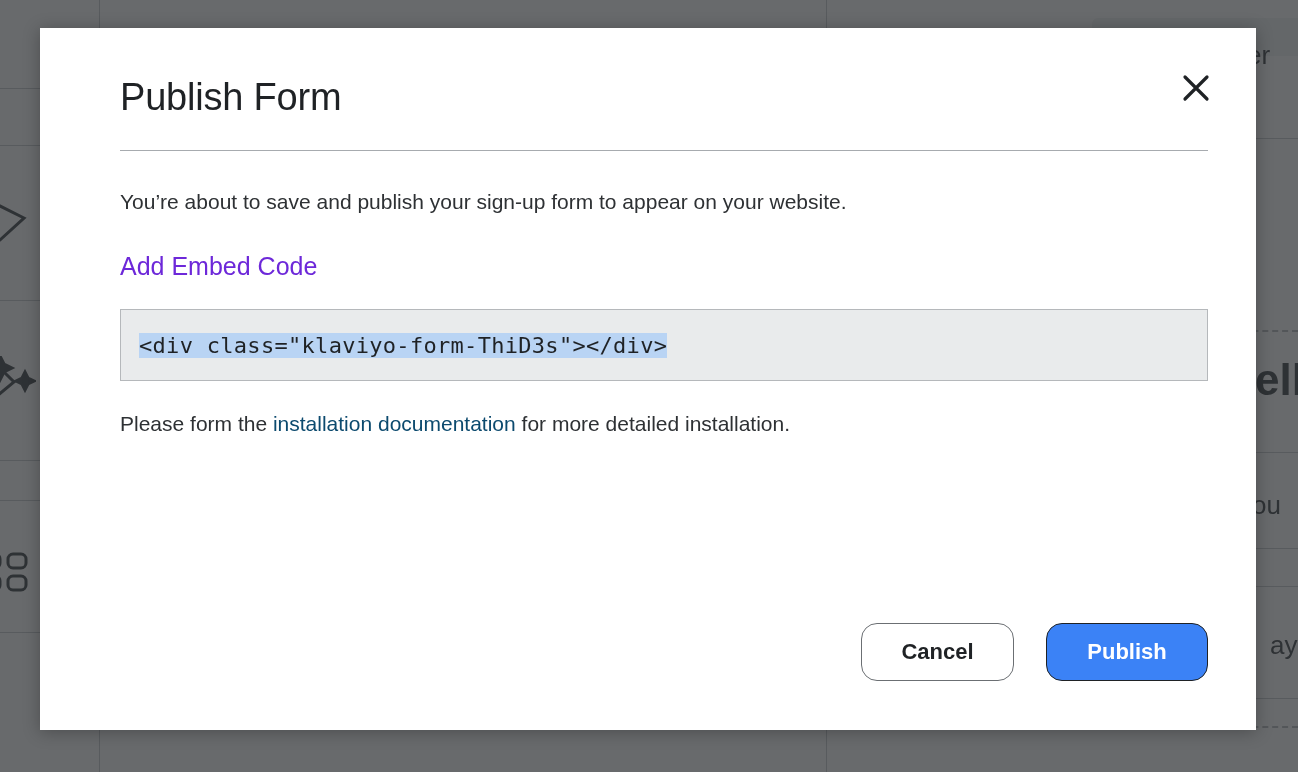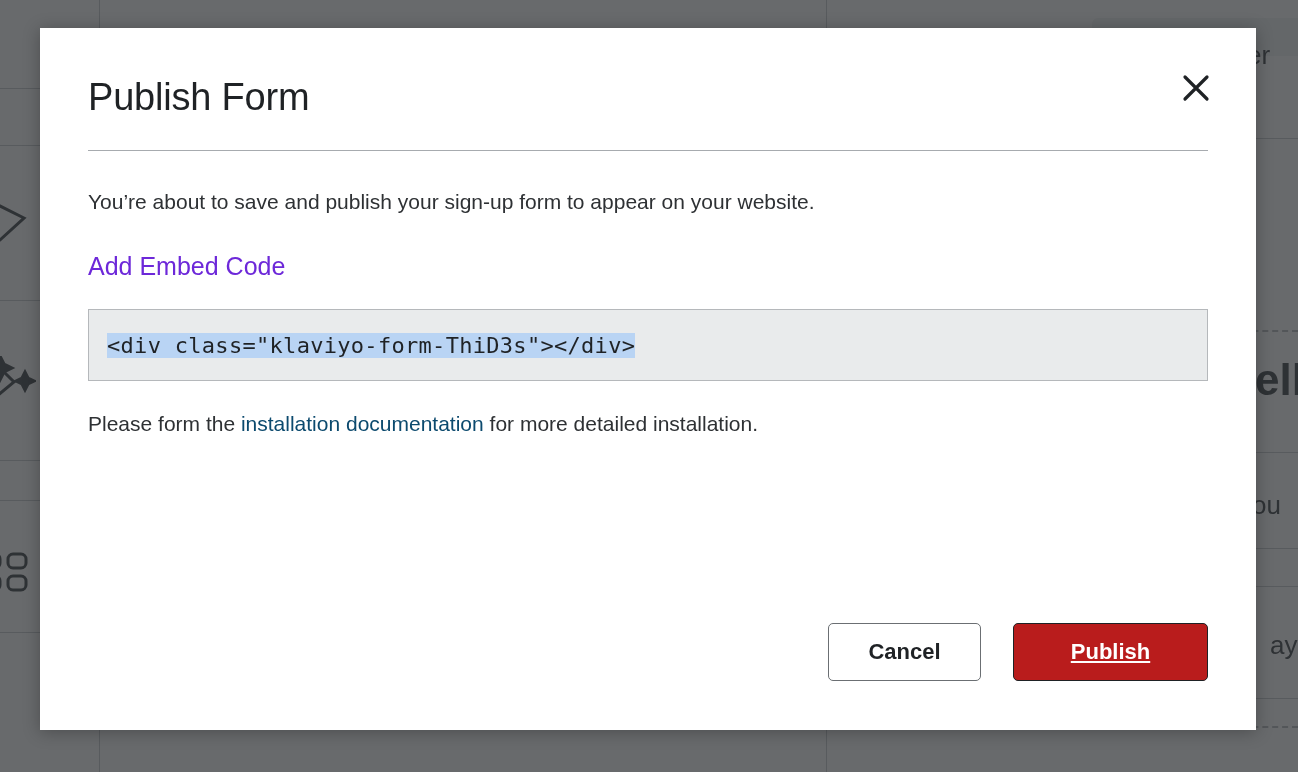--- a/index.html
+++ b/index.html
@@ -101,20 +101,21 @@
   
   #modal {
     position: absolute;
     left: 40px;
     top: 28px;
     width: 1216px;
     height: 702px;
     background: #ffffff;
     box-sizing: border-box;
     box-shadow: 0 2px 16px rgba(0,0,0,0.28);
+    padding-left: 32px;
   }
   .modal-header {
     position: relative;
     padding: 48px 48px 0 48px;
   }
   .modal-title {
     font-size: 38px;
     font-weight: normal;
     color: #1f2225;
     margin: 0;
@@ -201,40 +202,39 @@
     right: 48px;
     bottom: 49px;
     display: flex;
     align-items: center;
     gap: 32px;
   }
   .btn {
     font-family: "Liberation Sans", sans-serif;
     font-size: 22px;
     font-weight: bold;
-    border-radius: 5px;
+    border-radius: 16px;
     cursor: pointer;
     box-sizing: border-box;
     height: 58px;
     display: flex;
     align-items: center;
     justify-content: center;
   }
   .btn-secondary {
     background: #ffffff;
     color: #1f2225;
     border: 1px solid #6b6f73;
     width: 153px;
   }
   .btn-primary {
-    background: #b91c1c;
+    background: #3b82f6;
     color: #ffffff;
     border: 1px solid #1f2225;
-    width: 195px;
-    text-decoration: underline;
+    width: 162px;
   }
 </style>
 </head>
 <body>
 
 <div id="app-background">
 
   <div class="bg-sidebar">
 
     <div class="bg-sb-divider" style="top:88px"></div>

